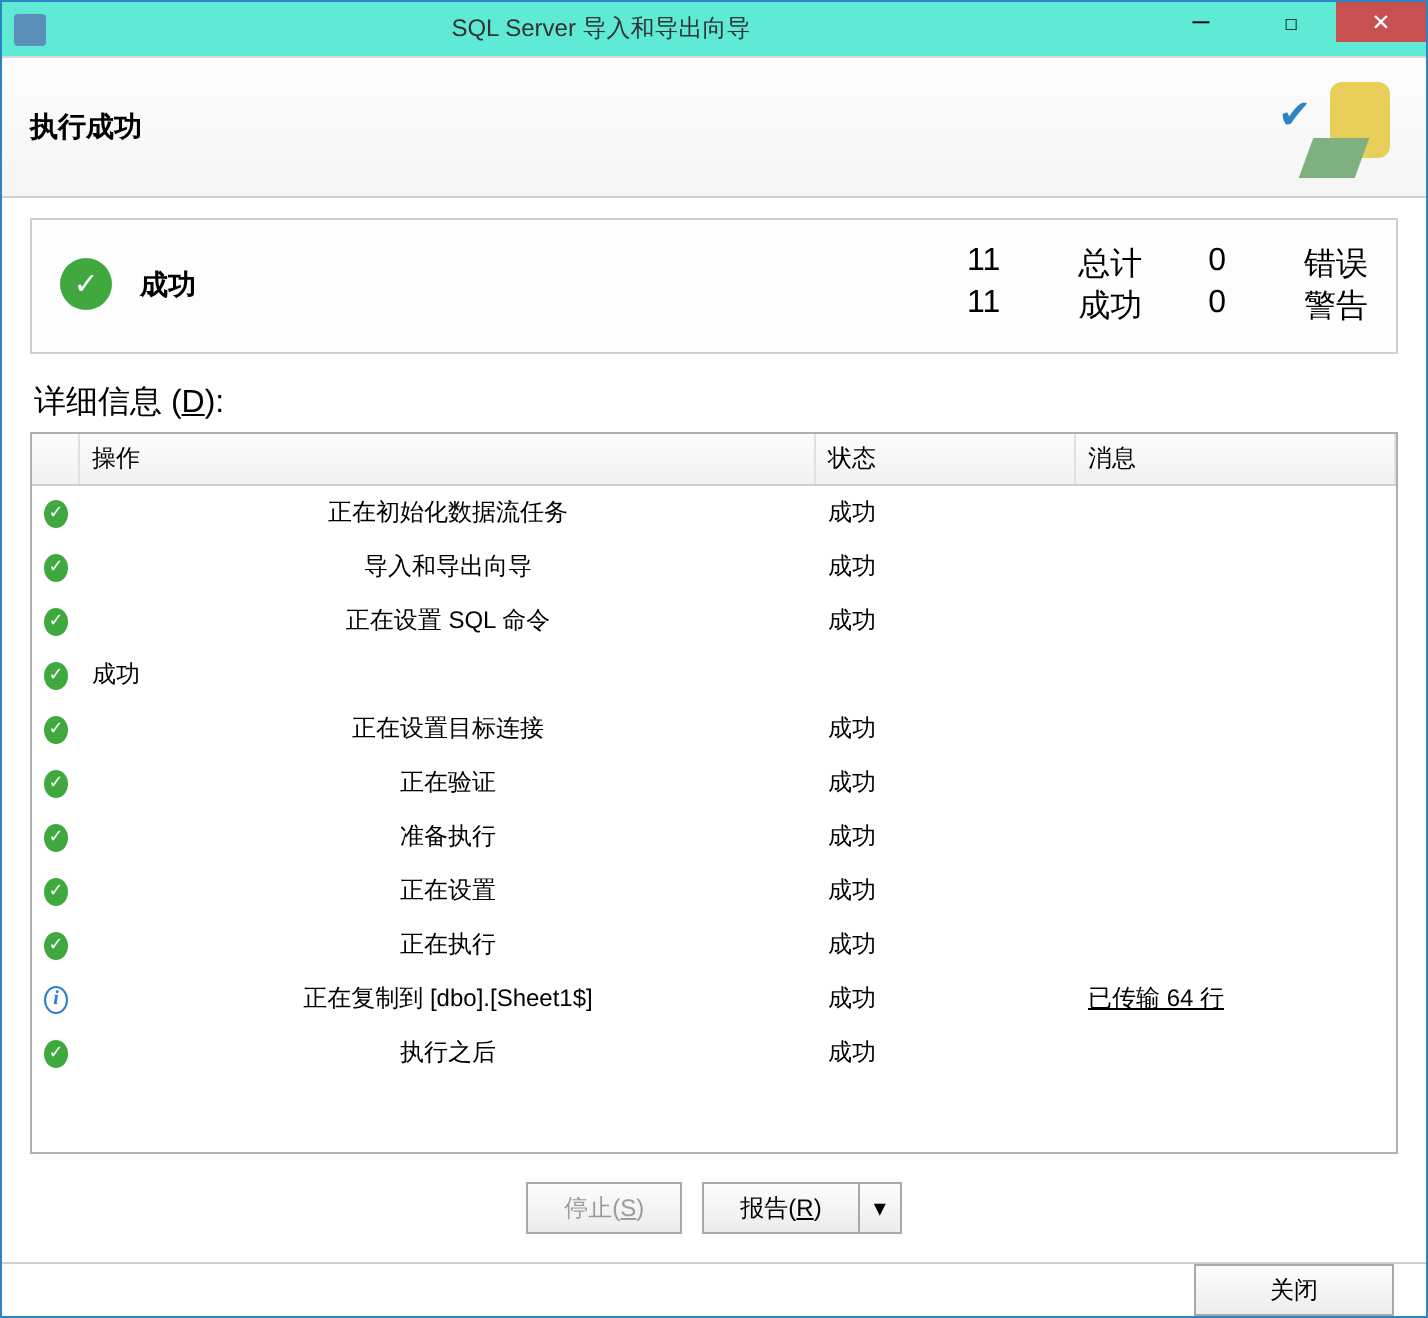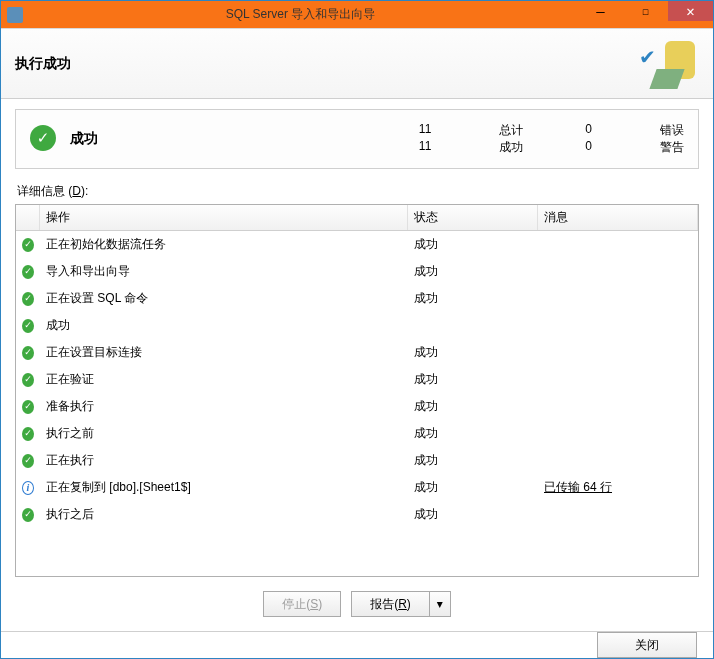--- a/index.html
+++ b/index.html
@@ -1,57 +1,57 @@
 <!DOCTYPE html>
 <html><head>
   <meta charset="utf-8">
   <style>
     * { box-sizing: border-box; margin: 0; padding: 0; }
     body { font-family: "Microsoft YaHei", "Segoe UI", Tahoma, sans-serif; font-size: 12px; background: #fff; }
     .window { width: 714px; height: 659px; border: 1px solid #2e84c2; display: flex; flex-direction: column; background: #fff; }
     
-    .titlebar { height: 28px; background: #f97316; display: flex; align-items: center; border-bottom: 1px solid #d9d9d9; }
+    .titlebar { height: 28px; background: #5eead4; display: flex; align-items: center; border-bottom: 1px solid #d9d9d9; }
     .titlebar-icon { width: 16px; height: 16px; margin-left: 6px; background: #5b8fb9; border-radius: 2px; display: inline-block; }
     .titlebar-text { flex: 1; text-align: center; font-size: 12px; color: #333; }
     .win-controls { display: flex; height: 100%; }
     .win-btn { width: 45px; height: 20px; display: flex; align-items: center; justify-content: center; font-family: monospace; cursor: pointer; margin-top:0; }
     .win-btn.min { font-size: 14px; }
     .win-btn.max { font-size: 11px; }
     .win-btn.close { background: #c75050; color: #fff; font-size: 14px; width: 45px; height: 20px; }
     
     .header-strip { height: 70px; border-bottom: 1px solid #cfcfcf; padding: 10px 14px; display: flex; align-items: center; background: linear-gradient(#fdfdfd,#f5f5f5); }
     .header-title { font-size: 14px; font-weight: bold; flex: 1; }
     .header-art { width: 60px; height: 50px; position: relative; }
     .header-art .db { position:absolute; right:4px; top:2px; width:30px; height:38px; background:#e8cf5a; border-radius:6px; }
     .header-art .flap { position:absolute; right:18px; bottom:0; width:28px; height:20px; background:#7fb07f; transform:skewX(-20deg); }
     .header-art .chk { position:absolute; left:0; top:6px; color:#2e84c2; font-size:20px; }
     
     .content { flex: 1; padding: 10px 14px 14px 14px; display: flex; flex-direction: column; }
     
     .summary-box { border: 1px solid #cfcfcf; background: #fdfdfd; padding: 12px 14px; display: flex; align-items: center; }
     .summary-icon { width: 28px; height: 28px; margin-right: 12px; }
     .summary-text { font-size: 14px; font-weight: bold; }
-    .summary-stats { flex: 1; display: grid; grid-template-columns: auto auto auto auto; column-gap: 62px; justify-content: end; font-size: 12px; }
+    .summary-stats { flex: 1; display: grid; grid-template-columns: auto auto auto auto; column-gap: 33px; justify-content: end; font-size: 16px; }
     .summary-stats .num { text-align: right; padding-right: 6px; }
     
-    .details-label { margin: 14px 0 4px 2px; font-size: 12px; }
+    .details-label { margin: 14px 0 4px 2px; font-size: 16px; }
     .underline-letter { text-decoration: underline; }
     
     .grid-wrap { flex: 1; border: 1px solid #b0b0b0; display: flex; flex-direction: column; }
     .grid-head { display: flex; background: #fff; border-bottom: 1px solid #cfcfcf; }
     .grid-head .col { padding: 4px 6px; font-size: 12px; border-right: 1px solid #e0e0e0; background: linear-gradient(#fdfdfd,#f1f1f1); }
     .col-icon { width: 24px; flex: none; }
     .col-action { flex: 1; }
     .col-status { width: 130px; flex: none; }
     .col-msg { width: 160px; flex: none; border-right: none; }
     .grid-body { flex: 1; overflow-y: auto; background: #fff; }
     .row { display: flex; align-items: center; padding: 3px 0; }
     .row .cell { padding: 2px 6px; font-size: 12px; }
     .cell-icon { width: 24px; flex: none; display: flex; justify-content: center; }
-    .cell-action { flex: 1; }
+    .cell-action { flex: 1; text-align: center; }
     .cell-status { width: 130px; flex: none; }
     .cell-msg { width: 160px; flex: none; }
     .cell-msg a { color: #000000; text-decoration: underline; cursor: pointer; }
     
     .ico-success { width: 14px; height: 14px; border-radius: 50%; background: #3fa940; display: flex; align-items: center; justify-content: center; color: #fff; font-size: 9px; line-height:1; }
     .ico-success::after { content: "✓"; }
     .ico-info { width: 14px; height: 14px; border-radius: 50%; background: #fff; border:1px solid #2e7bd1; display: flex; align-items: center; justify-content: center; color: #2e7bd1; font-size: 10px; line-height:1; font-family:serif; font-style:italic; font-weight:bold; }
     .ico-info::after { content: "i"; }
     .ico-success-big { width: 26px; height: 26px; border-radius: 50%; background: #3fa940; display: flex; align-items: center; justify-content: center; color: #fff; font-size: 15px; }
     .ico-success-big::after { content: "✓"; }
@@ -173,21 +173,21 @@
               <div class="ico-success"></div>
             </div>
             <div class="cell cell-action">准备执行</div>
             <div class="cell cell-status">成功</div>
             <div class="cell cell-msg"></div>
           </div>
           <div class="row">
             <div class="cell cell-icon">
               <div class="ico-success"></div>
             </div>
-            <div class="cell cell-action">执行之前</div>
+            <div class="cell cell-action">正在设置</div>
             <div class="cell cell-status">成功</div>
             <div class="cell cell-msg"></div>
           </div>
           <div class="row">
             <div class="cell cell-icon">
               <div class="ico-success"></div>
             </div>
             <div class="cell cell-action">正在执行</div>
             <div class="cell cell-status">成功</div>
             <div class="cell cell-msg"></div>

